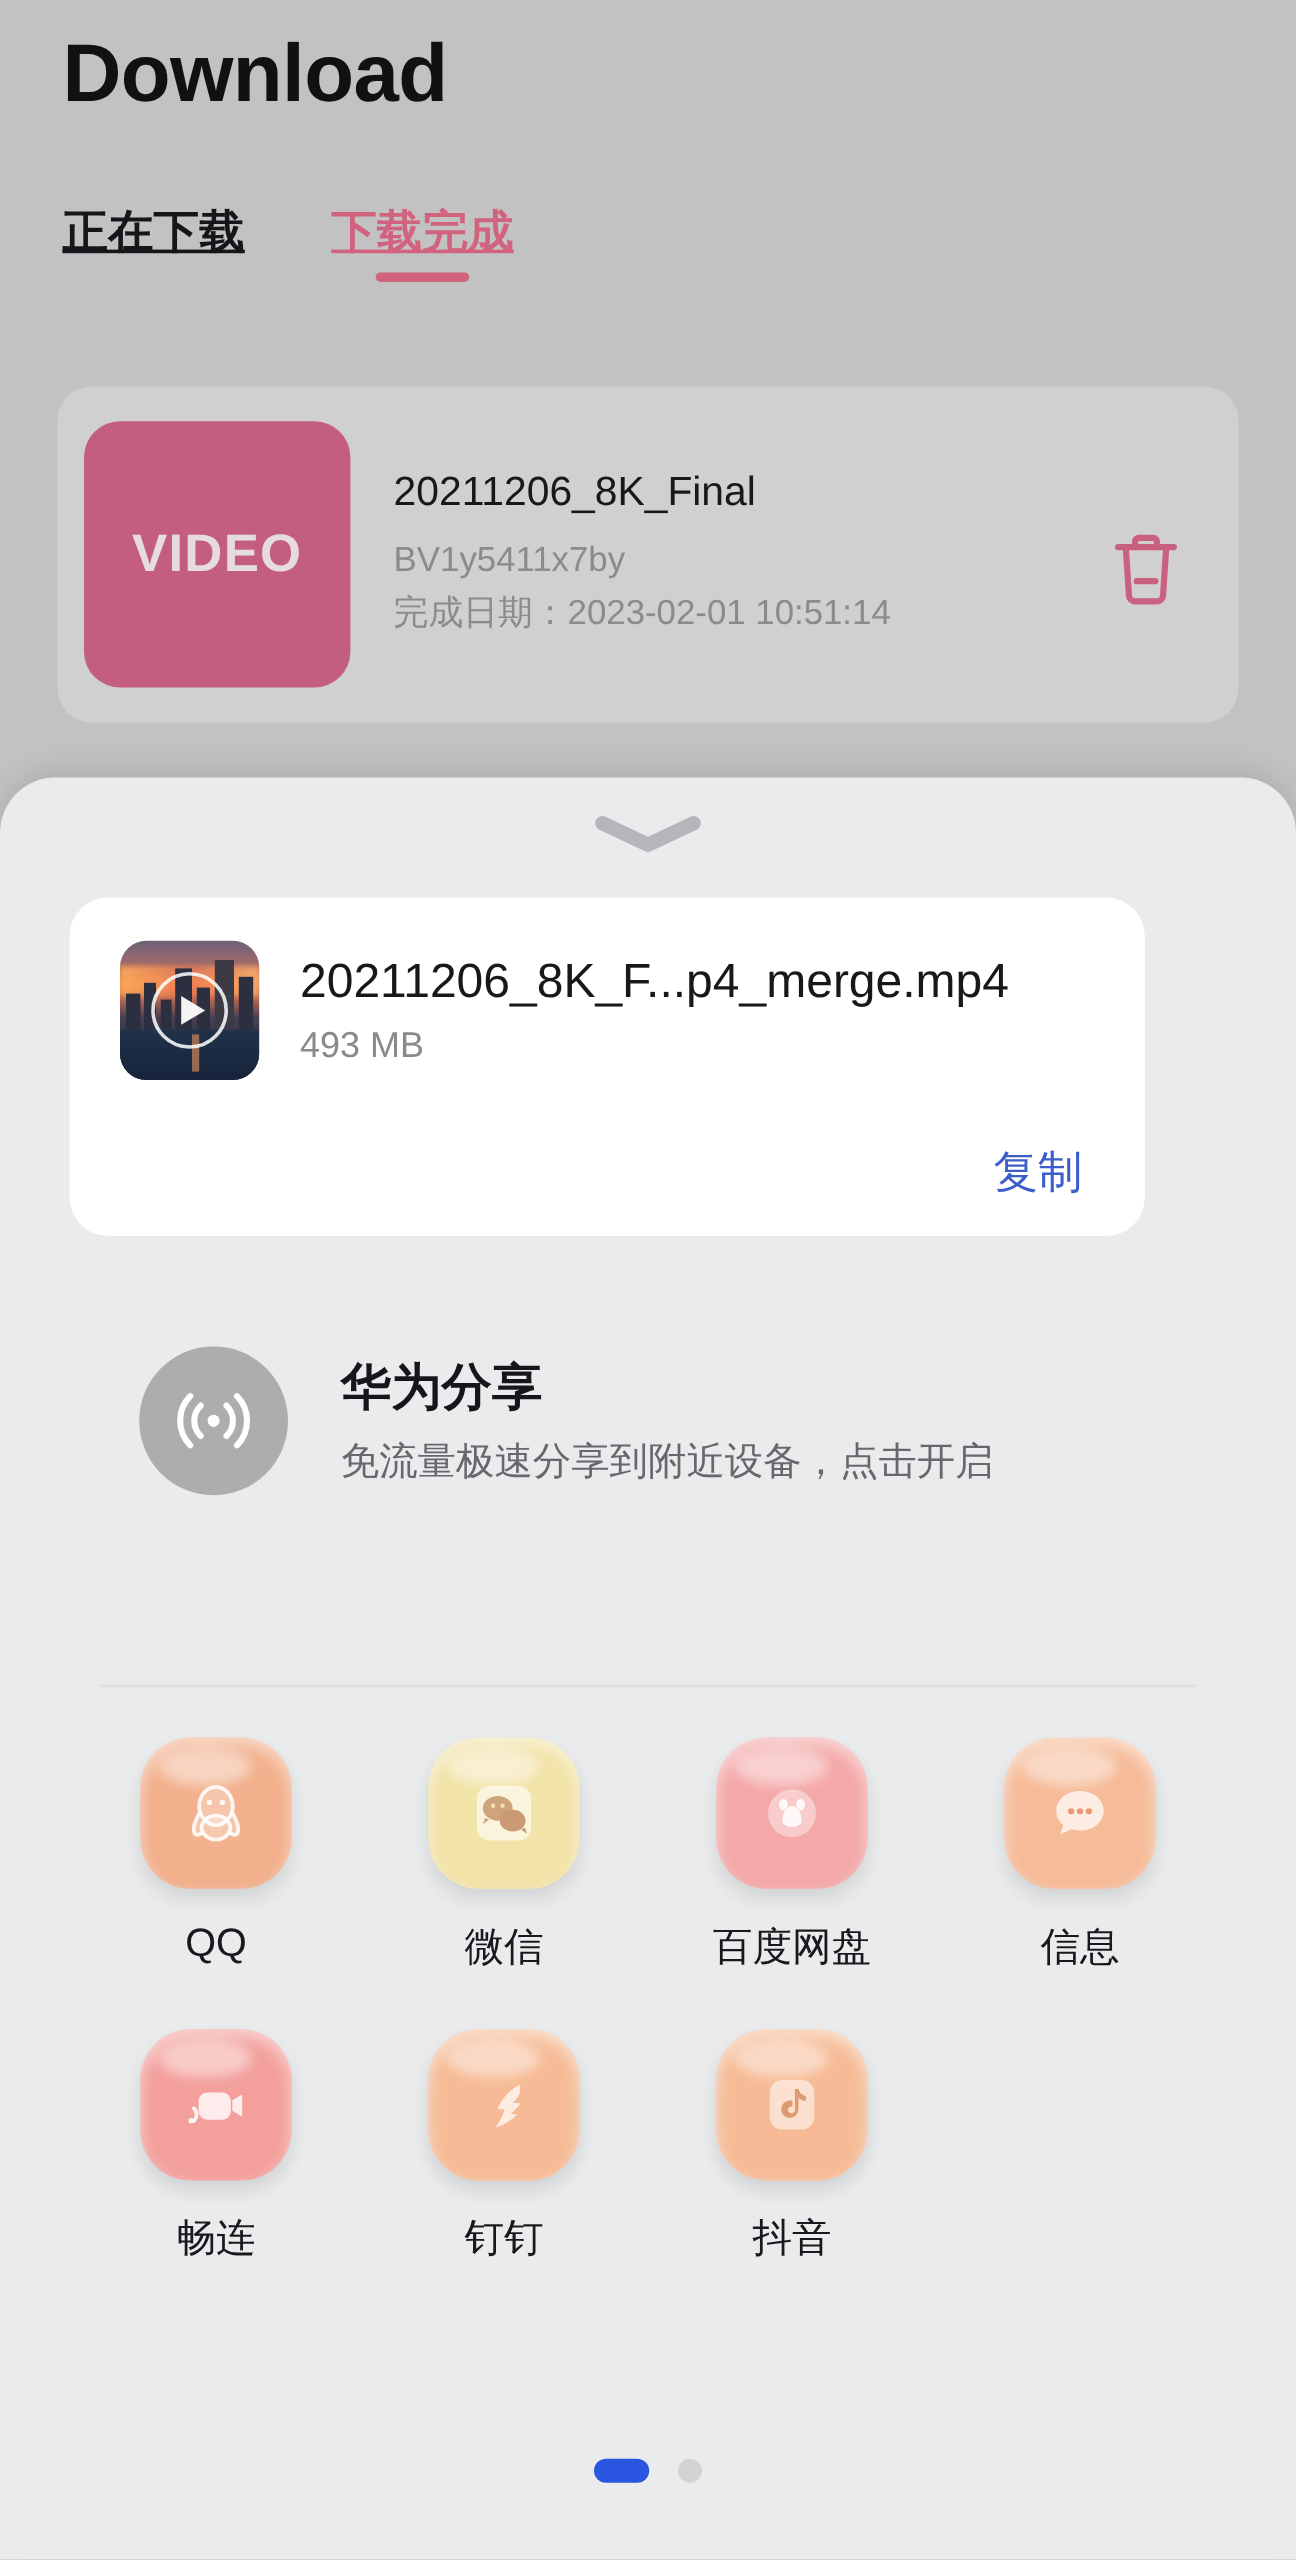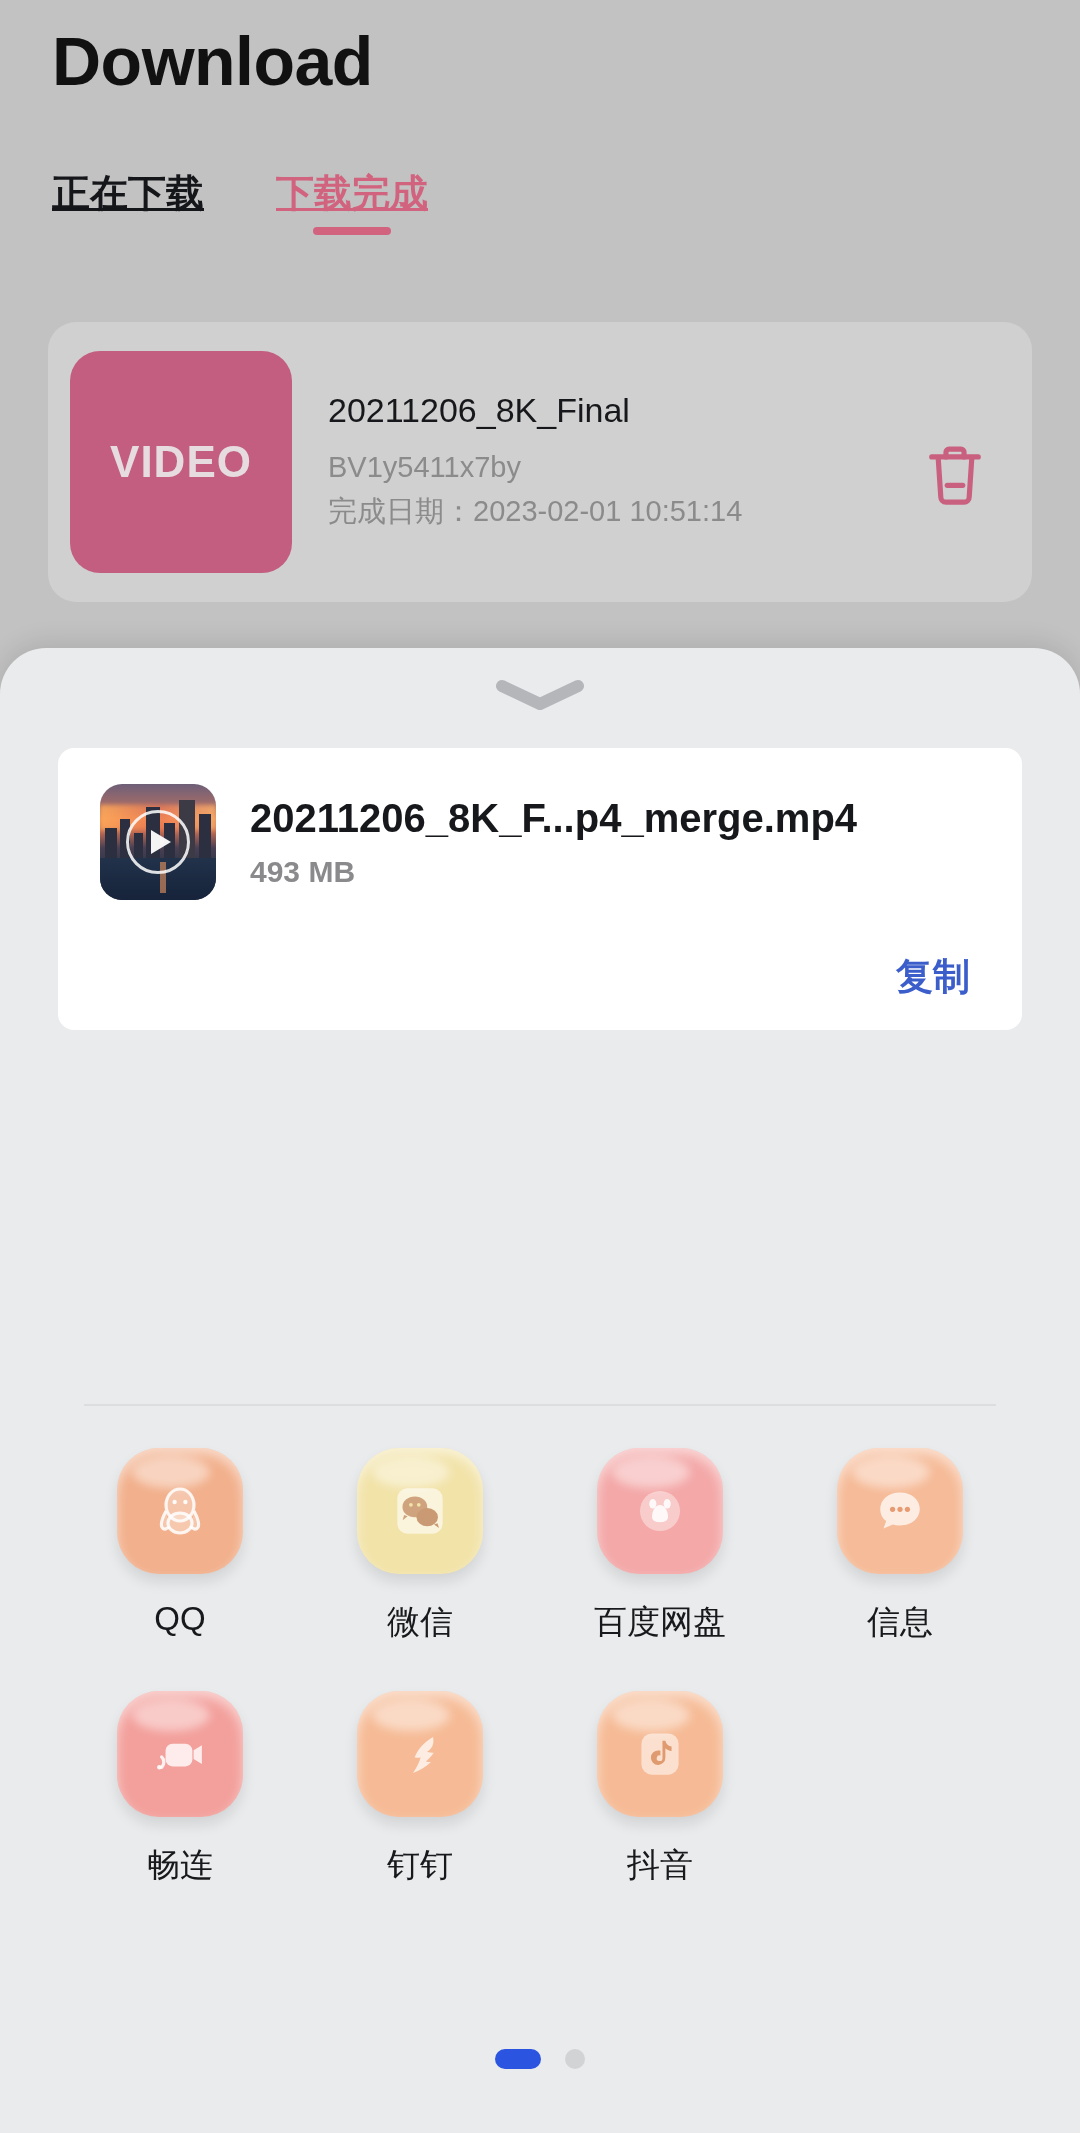--- a/index.html
+++ b/index.html
@@ -146,25 +146,24 @@
     display: flex;
     align-items: center;
     justify-content: center;
   }
 
   
   .file-card {
     position: absolute;
     left: 58px;
     top: 100px;
-    width: 964px;
+    width: 896px;
     height: 282px;
     background: #ffffff;
-    border-radius: 16px;
-    font-weight: bold;
+    border-radius: 32px;
   }
 
   .file-row {
     display: flex;
     align-items: center;
     padding: 36px 0 0 42px;
   }
 
   .file-thumb {
     width: 116px;
@@ -416,20 +415,35 @@
         </div>
       </div>
       <div class="file-info">
         <div class="file-name">20211206_8K_F...p4_merge.mp4</div>
         <div class="file-size">493 MB</div>
       </div>
     </div>
     <div class="copy-btn">复制</div>
   </div>
 
+  <div class="hw-share">
+    <div class="hw-icon">
+      <svg width="78" height="78" viewBox="0 0 40 40" fill="none" stroke="#ffffff" stroke-width="2.6" stroke-linecap="round">
+        <circle cx="20" cy="20" r="2.6" fill="#ffffff" stroke="none"></circle>
+        <path d="M14.5 13.5a9 9 0 000 13"></path>
+        <path d="M25.5 13.5a9 9 0 010 13"></path>
+        <path d="M10 9.5a15 15 0 000 21"></path>
+        <path d="M30 9.5a15 15 0 010 21"></path>
+      </svg>
+    </div>
+    <div class="hw-text">
+      <div class="hw-title">华为分享</div>
+      <div class="hw-sub">免流量极速分享到附近设备，点击开启</div>
+    </div>
+  </div>
 
   <div class="sheet-divider"></div>
 
   <div class="app-grid">
 
     <div class="app-item">
       <div class="app-icon" style="background:#f2b08c">
         <svg class="glyph" width="64" height="64" viewBox="0 0 32 32" fill="none" stroke="rgba(255,255,255,.85)" stroke-width="1.6">
           <ellipse cx="16" cy="13" rx="7" ry="8" fill="rgba(255,255,255,.28)"></ellipse>
           <path d="M9 16c-1.6 3-2.8 6.6-2 8.2.8 1.6 3 .6 3.6-.6" fill="rgba(255,255,255,.28)"></path>

